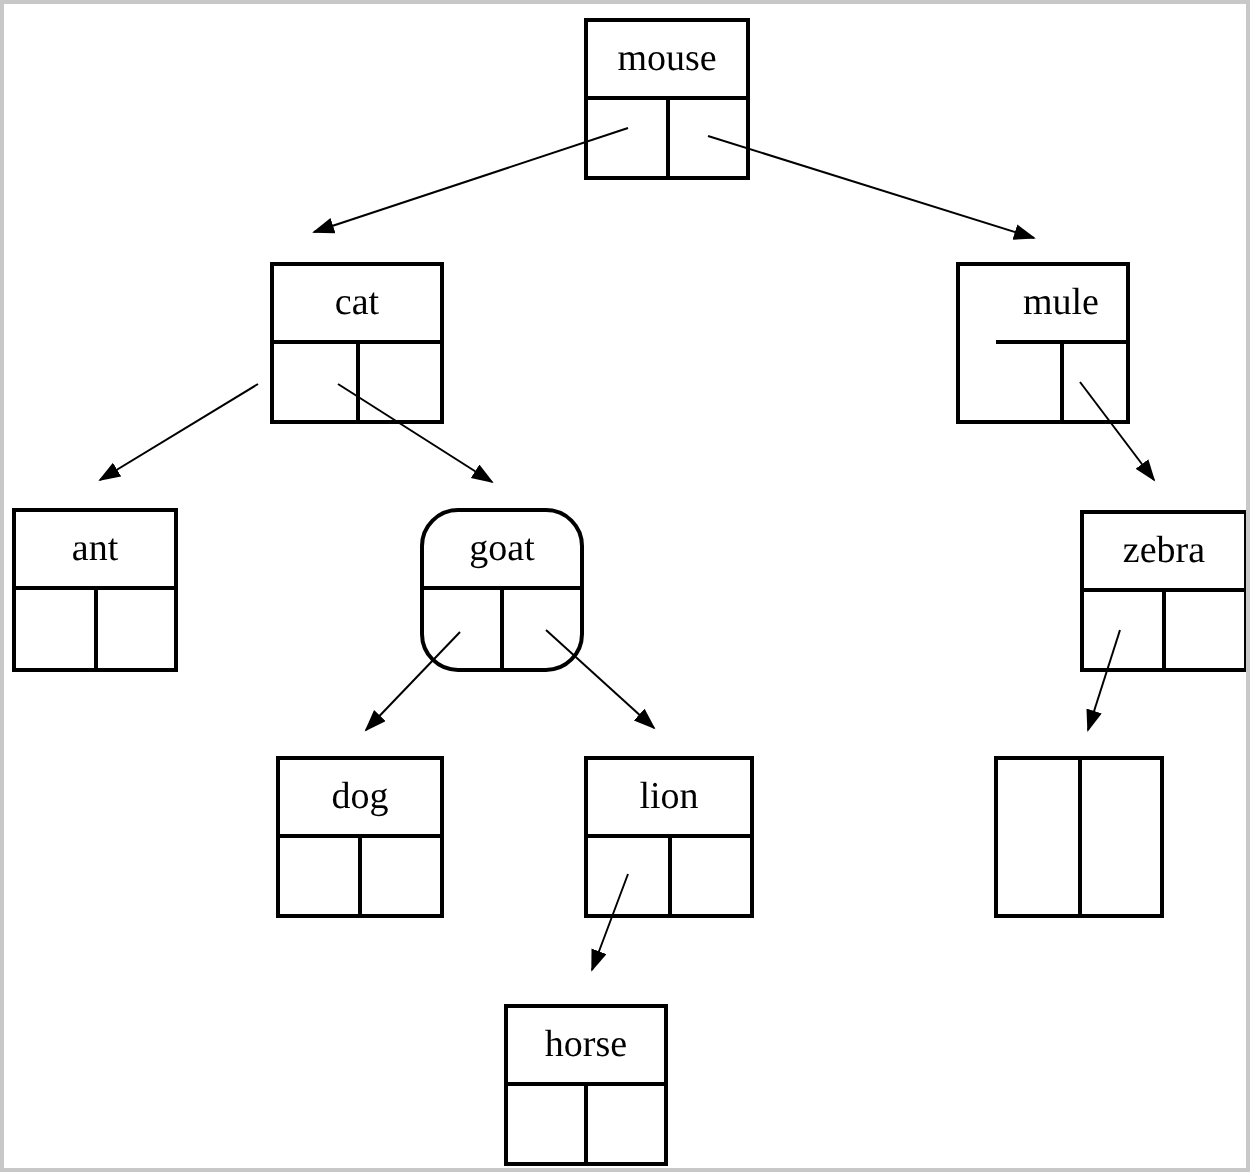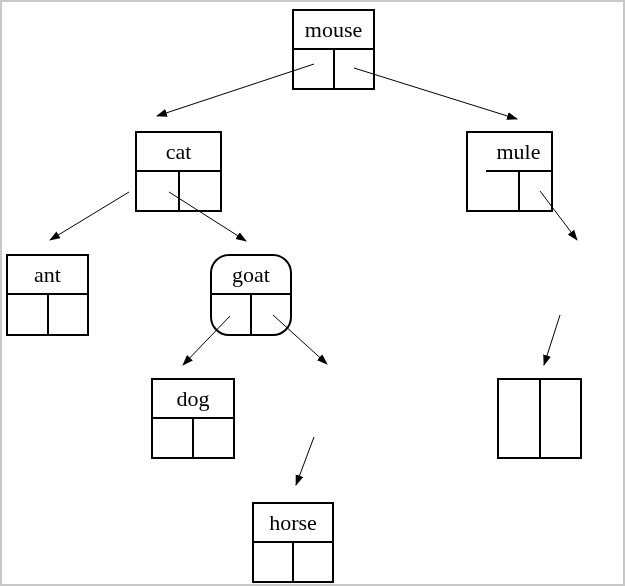--- a/index.html
+++ b/index.html
@@ -25,36 +25,36 @@
     border: 2px solid #000000;
     background: transparent;
     display: flex;
     flex-direction: column;
   }
   .node-label {
     flex: 0 0 37px;
     display: flex;
     align-items: center;
     justify-content: center;
-    font-size: 22px;
+    font-size: 19px;
     color: #000000;
     border-bottom: 2px solid #000000;
   }
   .node-cells { flex: 1 1 auto; display: flex; }
   .cell { flex: 1 1 50%; }
   .cell + .cell { border-left: 2px solid #000000; }
 
   
   .node-mouse { left: 290px; top: 7px;   width: 83px; height: 81px; }
   .node-cat   { left: 103px; top: 129px; width: 87px; height: 81px; margin-left: 30px; }
-  .node-mule  { left: 464px; top: 129px; width: 87px; height: 81px; padding-left: 18px; }
+  .node-mule  { left: 476px; top: 129px; width: 87px; height: 81px; padding-left: 18px; }
   .node-ant   { left: 4px;   top: 252px; width: 83px; height: 82px; }
   .node-goat  { left: 208px; top: 252px; width: 82px; height: 82px; border-radius: 19px; }
   .node-zebra { left: 538px; top: 253px; width: 84px; height: 81px; }
-  .node-dog   { left: 149px; top: 376px; width: 84px; height: 81px; }
+  .node-dog   { left: 136px; top: 376px; width: 84px; height: 81px; }
   .node-lion  { left: 290px; top: 376px; width: 85px; height: 81px; }
   .node-tiger { left: 495px; top: 376px; width: 85px; height: 81px; }
   .node-horse { left: 250px; top: 500px; width: 82px; height: 81px; }
 </style>
 </head>
 <body>
 
 <div class="canvas">
 
   <div class="node node-mouse">
@@ -90,29 +90,43 @@
   </div>
 
   <div class="node node-goat">
     <div class="node-label">goat</div>
     <div class="node-cells">
       <div class="cell"></div>
       <div class="cell"></div>
     </div>
   </div>
 
+  <div class="node node-zebra">
+    <div class="node-label">zebra</div>
+    <div class="node-cells">
+      <div class="cell"></div>
+      <div class="cell"></div>
+    </div>
+  </div>
 
   <div class="node node-dog">
     <div class="node-label">dog</div>
     <div class="node-cells">
       <div class="cell"></div>
       <div class="cell"></div>
     </div>
   </div>
 
+  <div class="node node-lion">
+    <div class="node-label">lion</div>
+    <div class="node-cells">
+      <div class="cell"></div>
+      <div class="cell"></div>
+    </div>
+  </div>
 
   <div class="node node-tiger">
     <div class="node-cells">
       <div class="cell"></div>
       <div class="cell"></div>
     </div>
   </div>
 
   <div class="node node-horse">
     <div class="node-label">horse</div>

